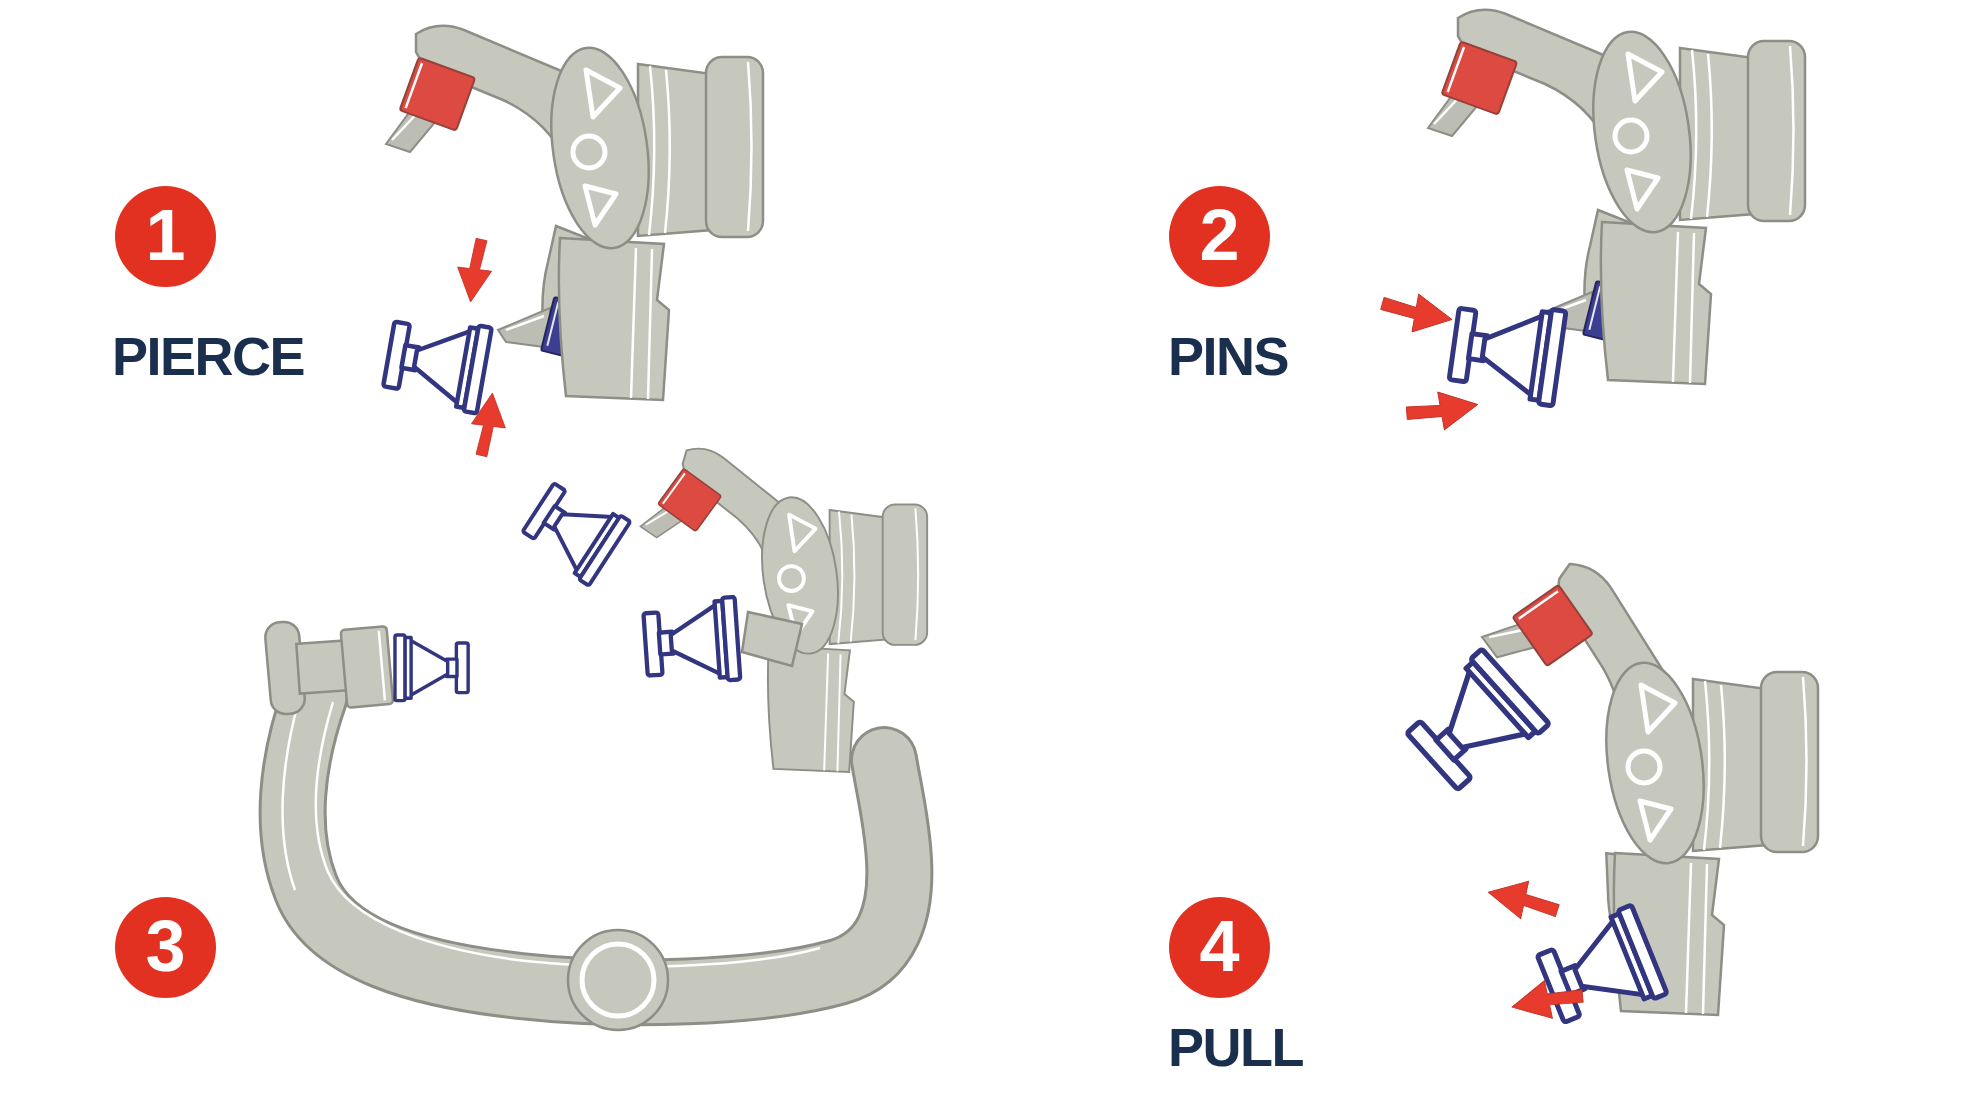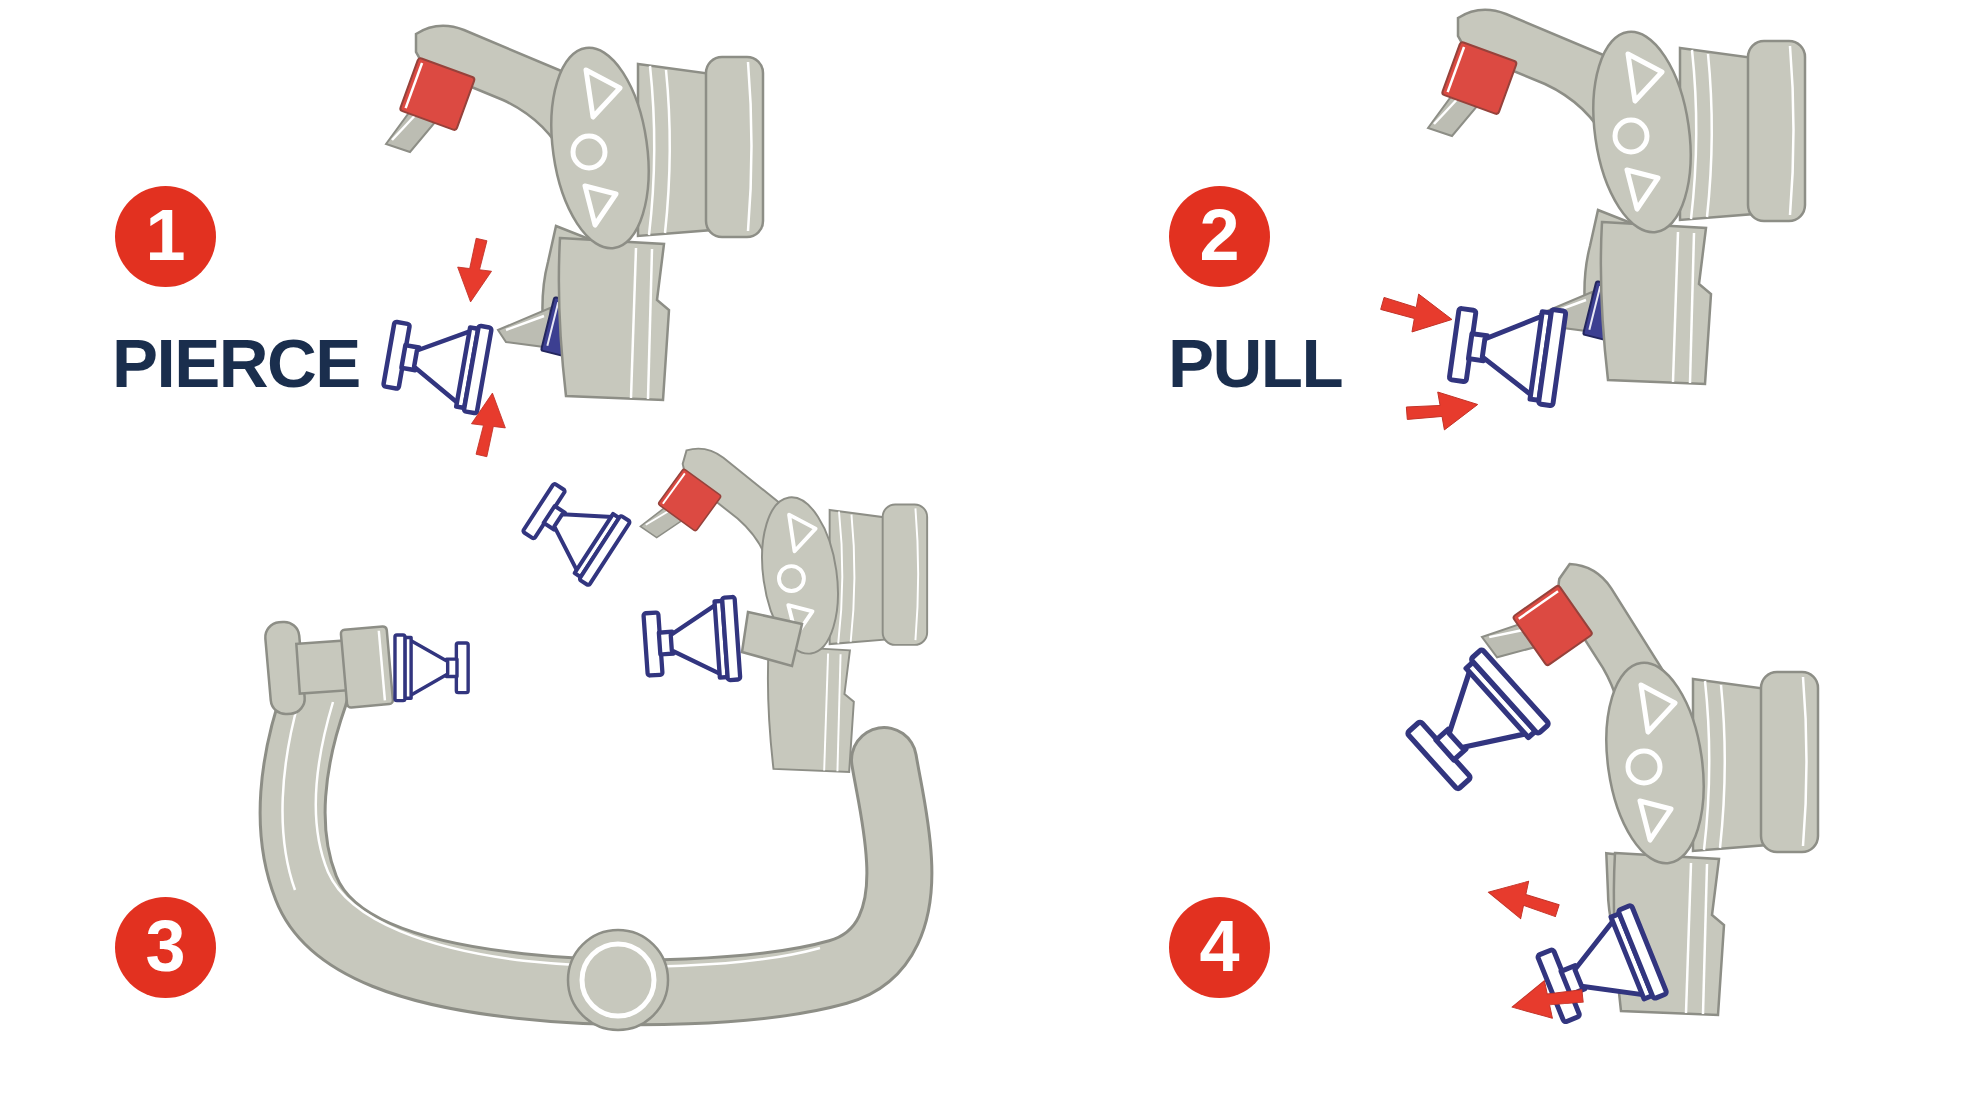--- a/index.html
+++ b/index.html
@@ -20,21 +20,21 @@
   .badge span{
     color:#ffffff;
     font-size:72px;
     font-weight:700;
     line-height:1;
     transform:translateY(-2px);
   }
   .step-label{
     position:absolute;
     color:#1a2e4d;
-    font-size:69px;
+    font-size:54px;
     font-weight:700;
     letter-spacing:-1.5px;
     line-height:1;
     white-space:nowrap;
   }
   svg.art{position:absolute;left:0;top:0;}
   
   .body{fill:#c7c8bd;stroke:#8d8e86;stroke-width:2.5;}
   .metal{fill:#bcbdb3;stroke:#8d8e86;stroke-width:2;}
   .redpart{fill:#dc4a42;stroke:#96423b;stroke-width:2;}
@@ -163,23 +163,24 @@
   </svg>
 
   <div class="badge" style="left:115px;top:186px;">
     <span>1</span>
   </div>
   <div class="step-label" style="left:112px;top:329px;">PIERCE</div>
 
   <div class="badge" style="left:1169px;top:186px;">
     <span>2</span>
   </div>
-  <div class="step-label" style="left:1168px;top:329px;">PULL</div>
+  <div class="step-label" style="left:1168px;top:329px;">PINS</div>
 
   <div class="badge" style="left:115px;top:897px;">
     <span>3</span>
   </div>
 
   <div class="badge" style="left:1169px;top:897px;">
     <span>4</span>
   </div>
+  <div class="step-label" style="left:1168px;top:1020px;">PULL</div>
 
 </div>
 
 </body></html>

